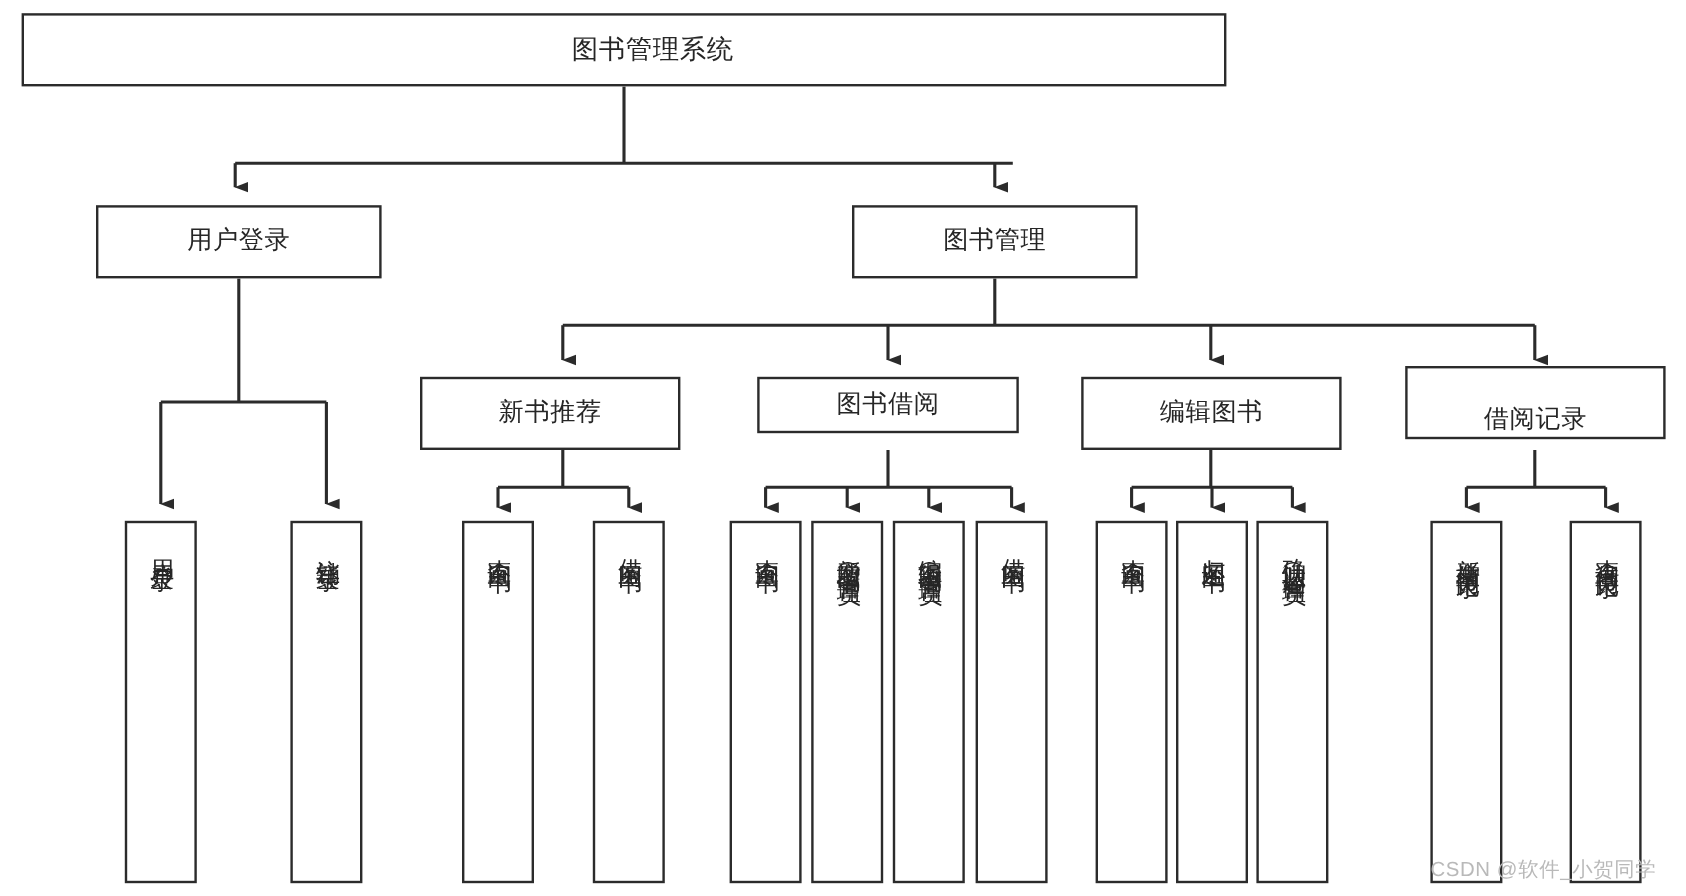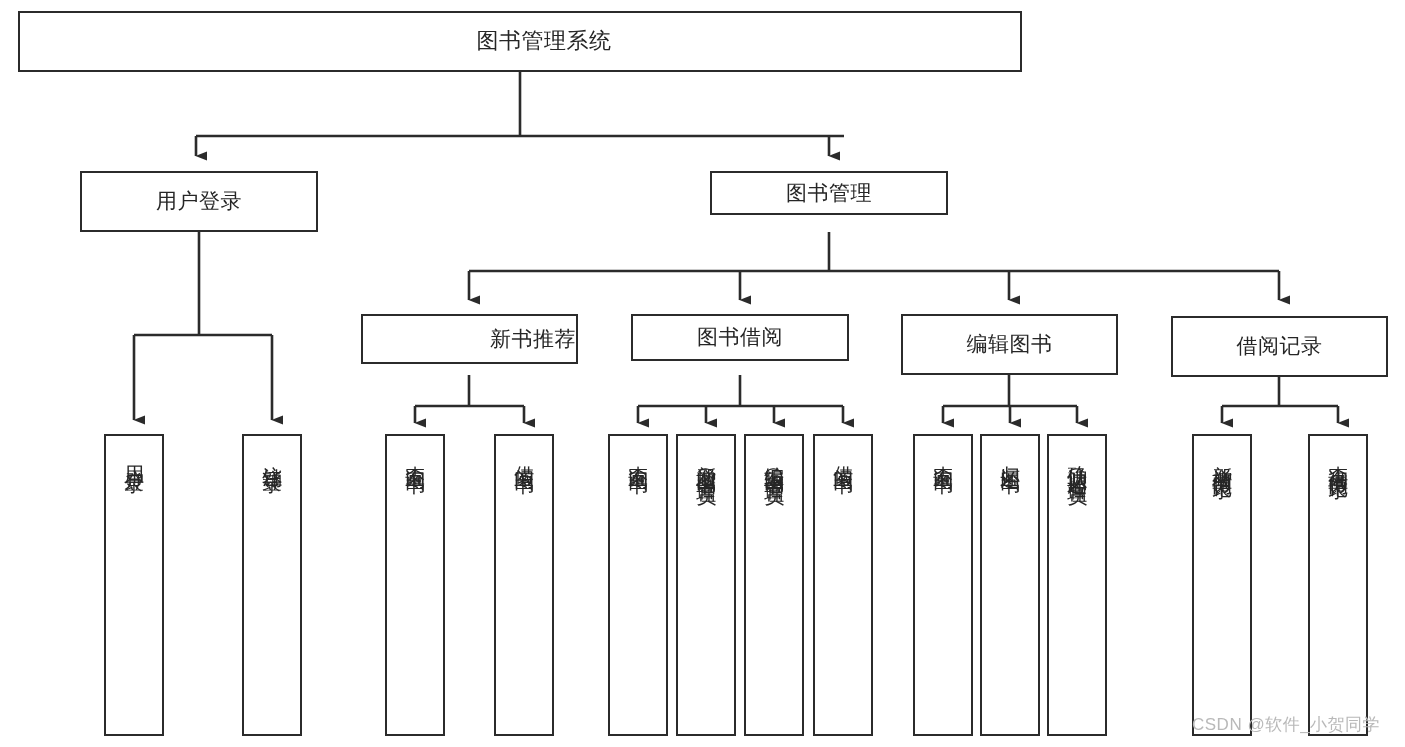--- a/index.html
+++ b/index.html
@@ -126,34 +126,34 @@
     </g>
   </svg>
 
   <div class="node h root" style="left:18px; top:11px; width:1004px; height:61px;">
     <span>图书管理系统</span>
   </div>
 
   <div class="node h" style="left:80px; top:171px; width:238px; height:61px;">
     <span>用户登录</span>
   </div>
-  <div class="node h" style="left:710px; top:171px; width:238px; height:44px;">
+  <div class="node h" style="left:710px; top:171px; width:238px; height:61px;">
     <span>图书管理</span>
   </div>
 
-  <div class="node h" style="left:361px; top:314px; width:217px; height:50px;justify-content:flex-end;">
+  <div class="node h" style="left:350px; top:314px; width:217px; height:61px;">
     <span>新书推荐</span>
   </div>
   <div class="node h" style="left:631px; top:314px; width:218px; height:47px;">
     <span>图书借阅</span>
   </div>
   <div class="node h" style="left:901px; top:314px; width:217px; height:61px;">
     <span>编辑图书</span>
   </div>
-  <div class="node h" style="left:1171px; top:316px; width:217px; height:61px;">
+  <div class="node h" style="left:1171px; top:305px; width:217px; height:61px;align-items:flex-end;">
     <span>借阅记录</span>
   </div>
 
   <div class="node v" style="left:104px; top:434px; width:60px; height:302px;">
     <span>用户登录</span>
   </div>
   <div class="node v" style="left:242px; top:434px; width:60px; height:302px;">
     <span>注销登录</span>
   </div>
 

